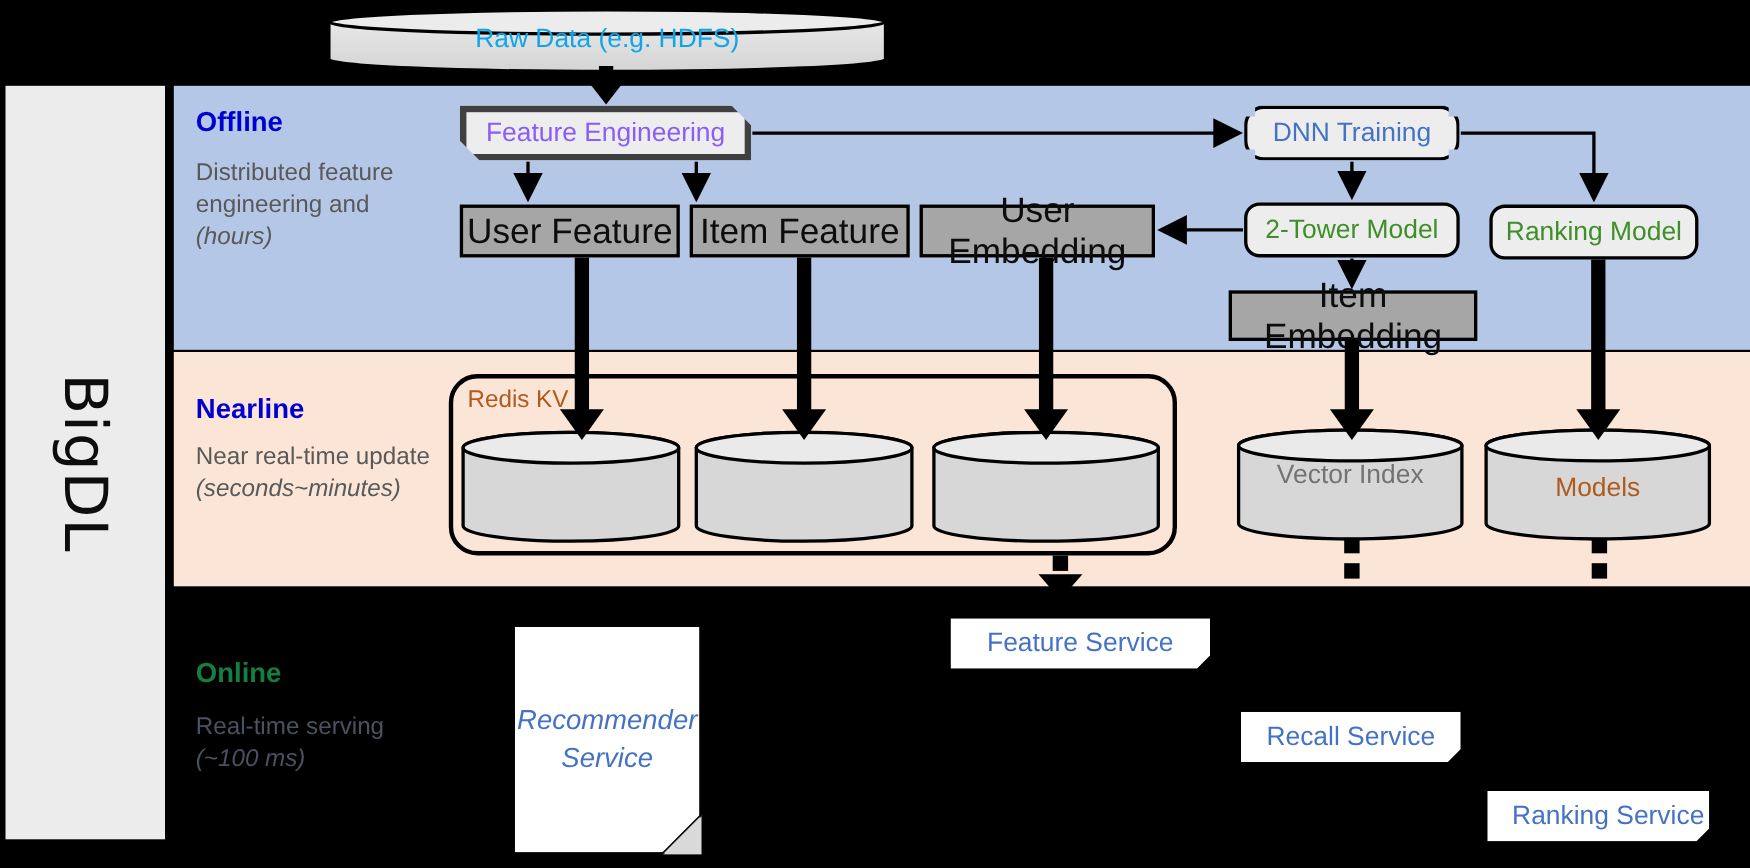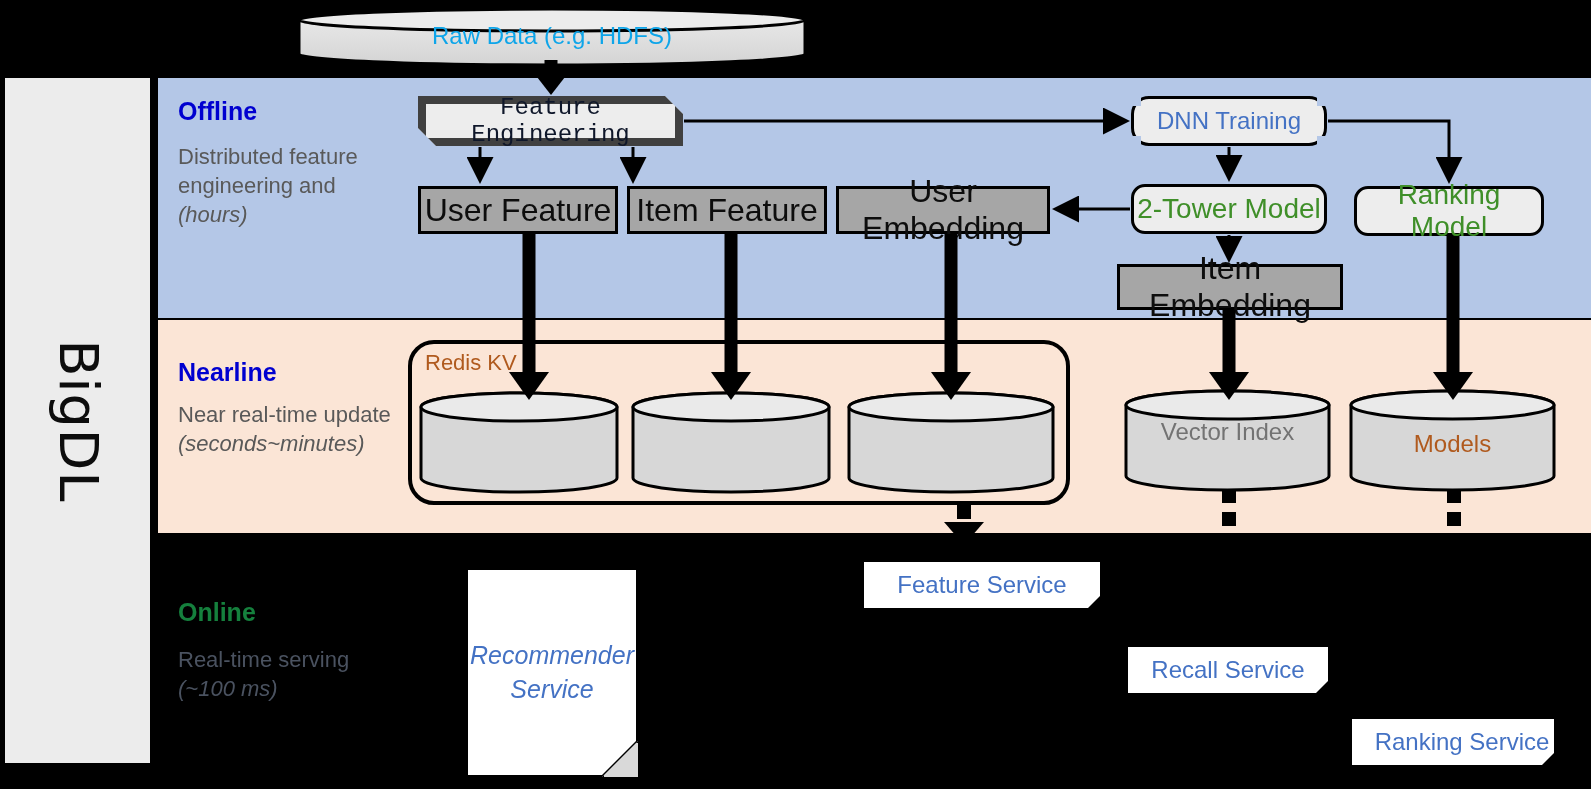--- a/index.html
+++ b/index.html
@@ -30,27 +30,27 @@
   #cap-off-sub{left:178px;top:142px;color:#595959;}
   #cap-near-title{left:178px;top:358px;}
   #cap-near-sub{left:178px;top:400px;color:#595959;width:230px;}
   #cap-on-title{left:178px;top:598px;color:#15803d;}
   #cap-on-sub{left:178px;top:645px;color:#4a5260;width:210px;}
 
   
   .node{position:absolute;display:flex;align-items:center;justify-content:center;
         text-align:center;box-sizing:border-box;}
   .gray-box{background:#a6a6a6;border:3px solid #000;color:#0d0d0d;font-size:32px;}
-  .lite-round{background:#ededed;border:3px solid #000;border-radius:14px;font-size:28px;}
+  .lite-round{background:#ededed;border:3px solid #000;border-radius:14px;font-size:24px;}
   .green-txt{color:#3f8f29;}
 
   
-  .doc-shape{background:#ededed;font-size:24px;color:#0f172a;
-     border:8px solid #404040;
-     clip-path:polygon(0 0, calc(100% - 18px) 0, 100% 18px, 100% 100%, 18px 100%, 0 calc(100% - 18px));font-family:Liberation Mono, monospace;}
+  .doc-shape{background:#ededed;font-size:24px;color:#8b5cf6;
+     border:6px solid #404040;
+     clip-path:polygon(0 0, calc(100% - 18px) 0, 100% 18px, 100% 100%, 18px 100%, 0 calc(100% - 18px));}
 
   
   .cut-shape{background:#ededed;font-size:24px;color:#4472c4;border:3px solid #000;
      border-radius:18px;
      clip-path:polygon(0 10px, 10px 10px, 10px 0, calc(100% - 10px) 0, calc(100% - 10px) 10px,
                        100% 10px, 100% calc(100% - 10px), calc(100% - 10px) calc(100% - 10px),
                        calc(100% - 10px) 100%, 10px 100%, 10px calc(100% - 10px), 0 calc(100% - 10px));}
 
   
   .cyl{position:absolute;}

